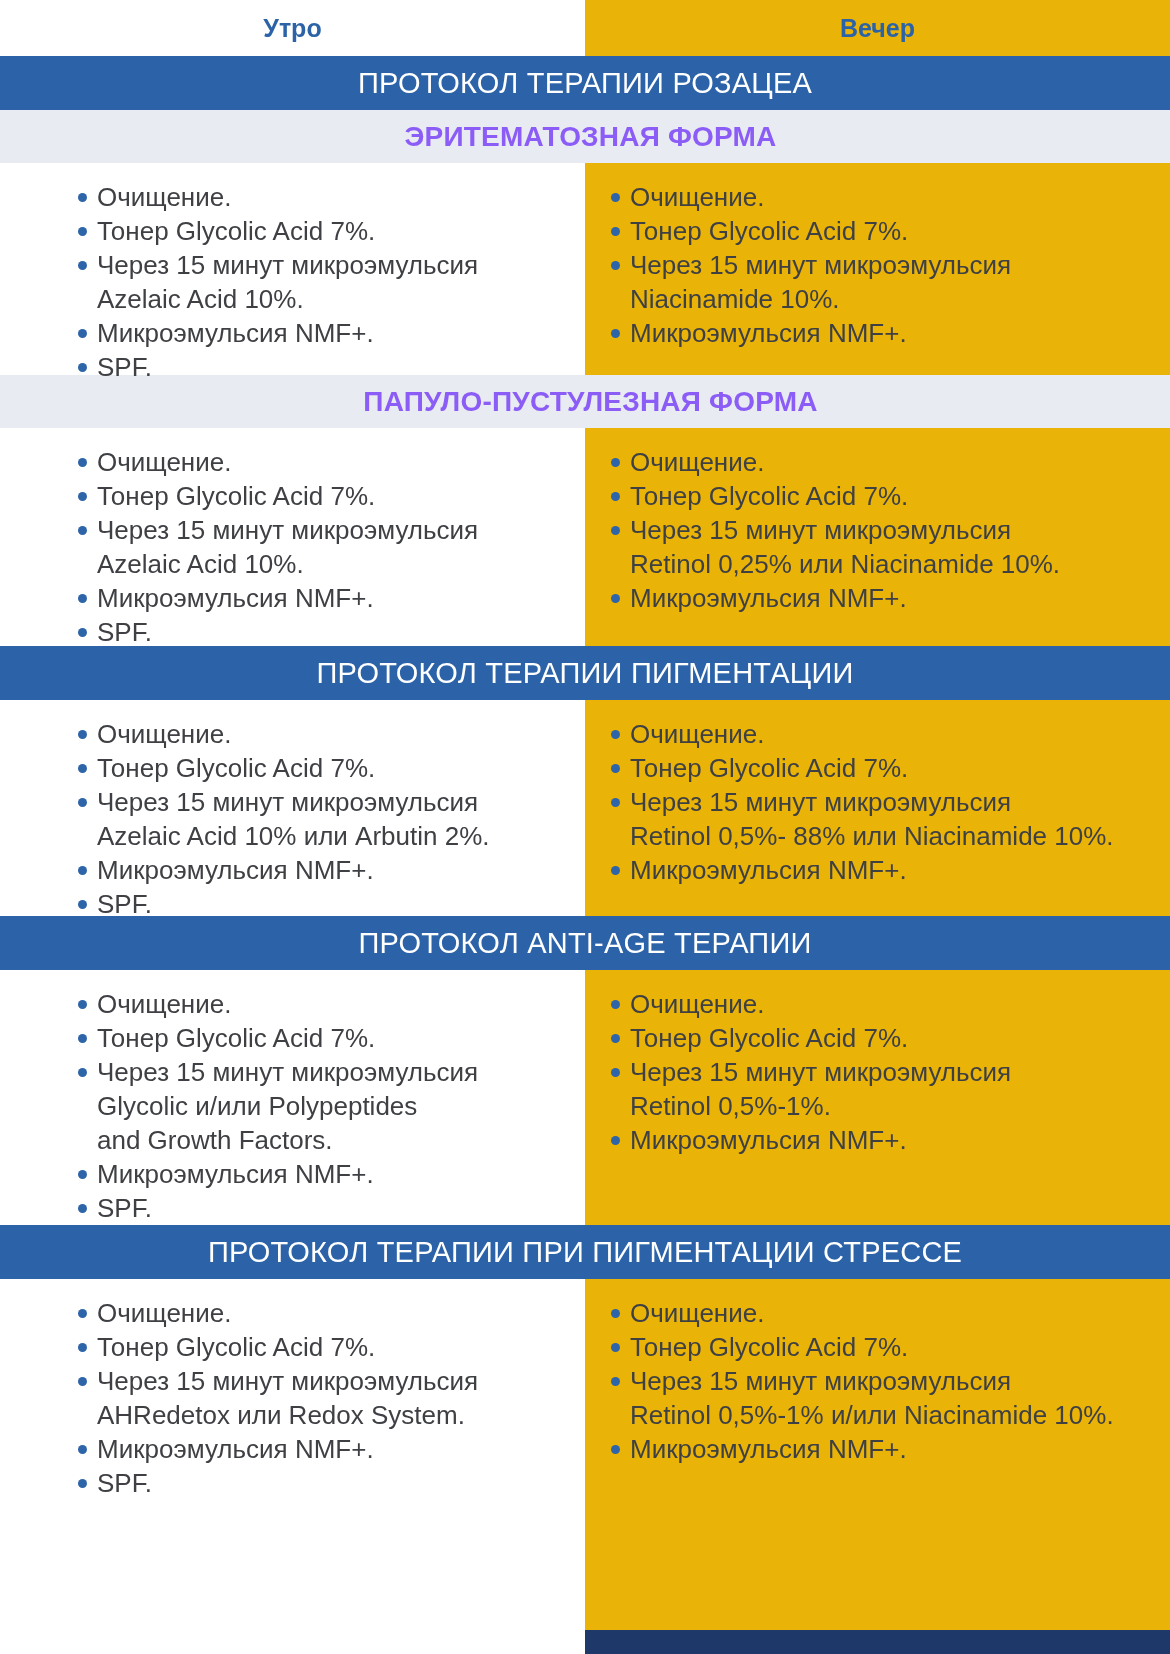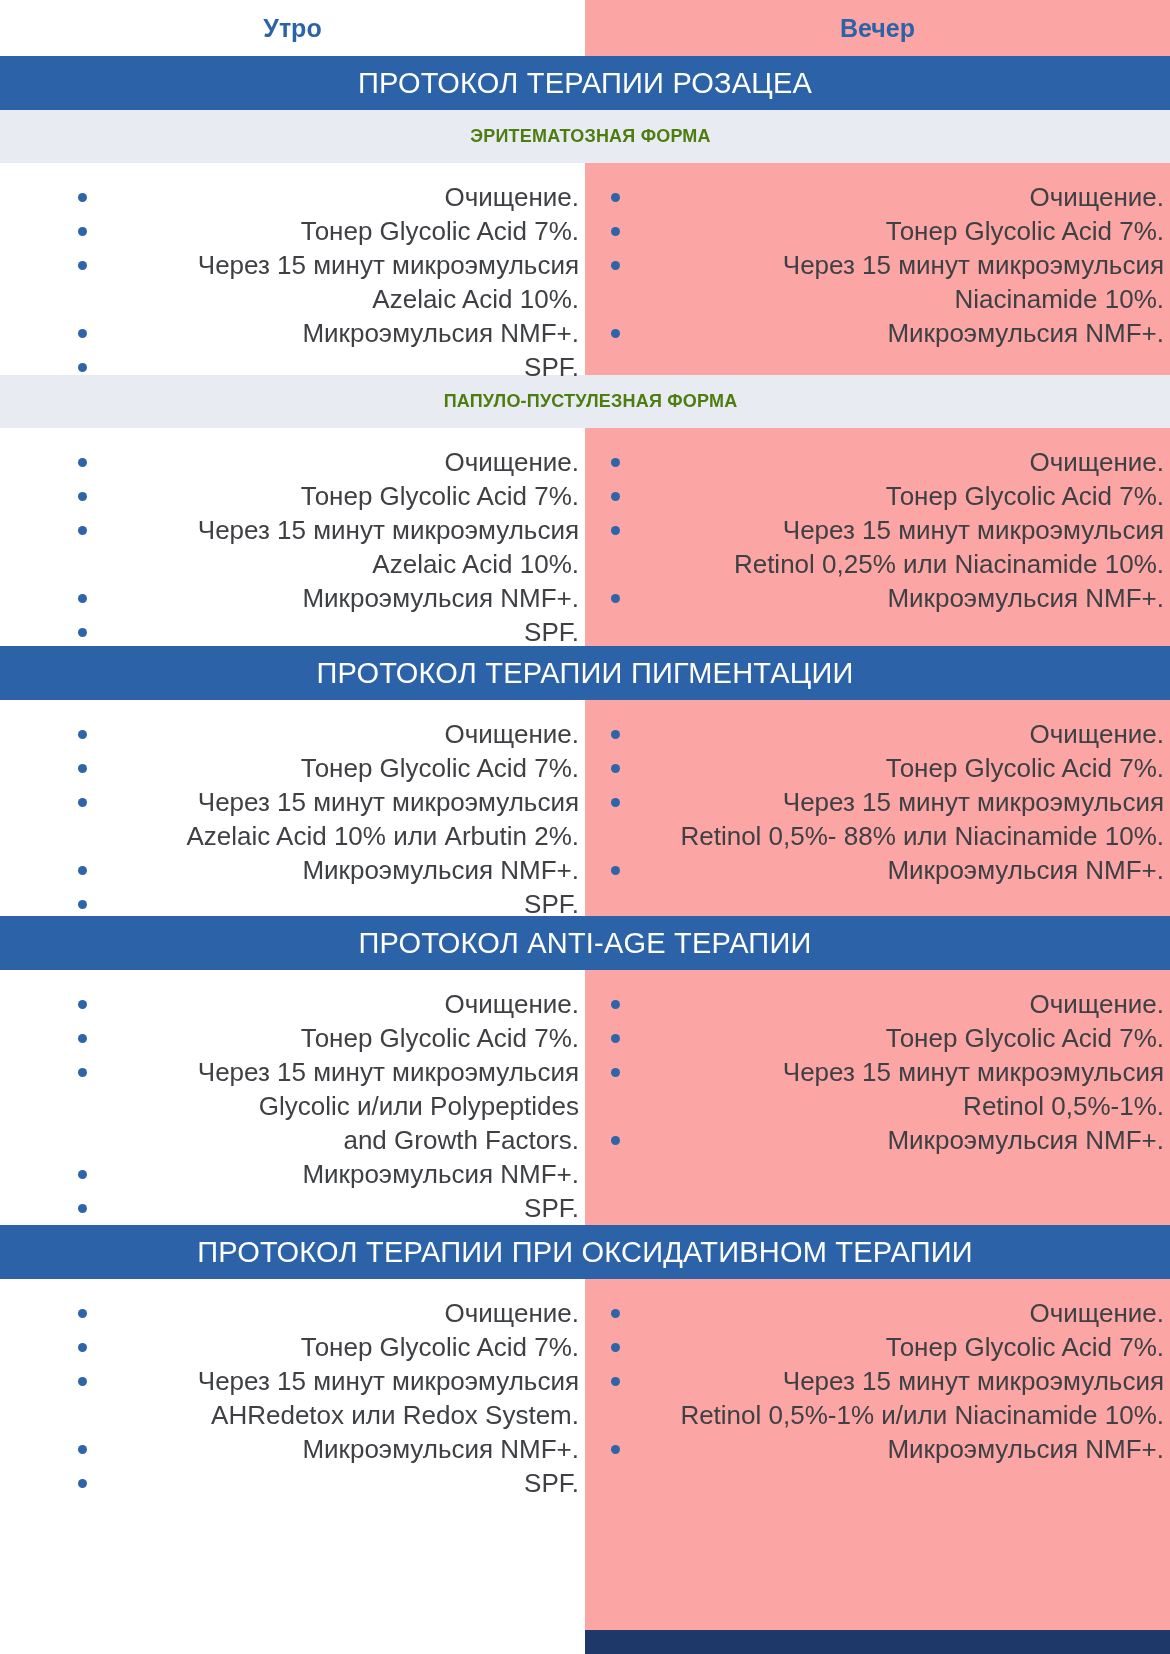--- a/index.html
+++ b/index.html
@@ -7,49 +7,49 @@
     width:1170px; height:1654px;
     position:relative;
     display:flex; flex-direction:column;
     font-family:"Liberation Sans", sans-serif;
     background:#ffffff;
     overflow:hidden;
   }
   .row { display:flex; width:100%; }
   .cell { width:585px; box-sizing:border-box; }
   .cell.morning { background:#ffffff; }
-  .cell.evening { background:#fca5a5; }
+  .cell.evening { background:#eab308; }
 
   
   .header-row { height:56px; flex:0 0 auto; }
   .header-row .cell { display:flex; align-items:center; justify-content:center; height:100%; }
   .col-title { color:#2c63a7; font-weight:bold; font-size:25px; }
 
   
   .main-bar {
     height:54px; flex:0 0 auto;
     background:#2b62a8; color:#ffffff;
     display:flex; align-items:center; justify-content:center;
     font-weight:normal; font-size:29px; letter-spacing:0.2px;
   }
   .sub-bar {
     height:53px; flex:0 0 auto;
-    background:#e8ebf2; color:#4d7c0f;
+    background:#e8ebf2; color:#8b5cf6;
     display:flex; align-items:center; justify-content:center;
-    font-weight:bold; font-size:18px; letter-spacing:0.2px;padding-left:11px;
+    font-weight:bold; font-size:28px; letter-spacing:0.2px;padding-left:11px;
   }
 
   
   .sections { display:flex; flex-direction:column; flex:1 1 auto; }
   .content-row { flex:0 0 auto; }
   .content-row.fill { flex:1 1 auto; }
   .steps {
     list-style:none; margin:0;
     padding:17px 6px 0 97px;
-    font-size:26px; line-height:34px; color:#3e4044;text-align:right;
+    font-size:26px; line-height:34px; color:#3e4044;
   }
   .cell.evening .steps { padding-left:45px; }
   .step { position:relative; }
   .step::before {
     content:""; position:absolute; left:-19px; top:13px;
     width:9px; height:9px; border-radius:50%;
     background:#2e64a8;
   }
   .step-line { display:block; }
 
@@ -240,21 +240,21 @@
               <div class="step-line">Через 15 минут микроэмульсия</div>
               <div class="step-line">Retinol 0,5%-1%.</div>
             </li>
             <li class="step">
               <div class="step-line">Микроэмульсия NMF+.</div>
             </li>
           </ul>
         </div>
       </div>
       <div class="main-bar">
-        <span class="bar-title">ПРОТОКОЛ ТЕРАПИИ ПРИ ОКСИДАТИВНОМ ТЕРАПИИ</span>
+        <span class="bar-title">ПРОТОКОЛ ТЕРАПИИ ПРИ ПИГМЕНТАЦИИ СТРЕССЕ</span>
       </div>
       <div class="row content-row fill">
         <div class="cell morning">
           <ul class="steps">
             <li class="step">
               <div class="step-line">Очищение.</div>
             </li>
             <li class="step">
               <div class="step-line">Тонер Glycolic Acid 7%.</div>
             </li>

